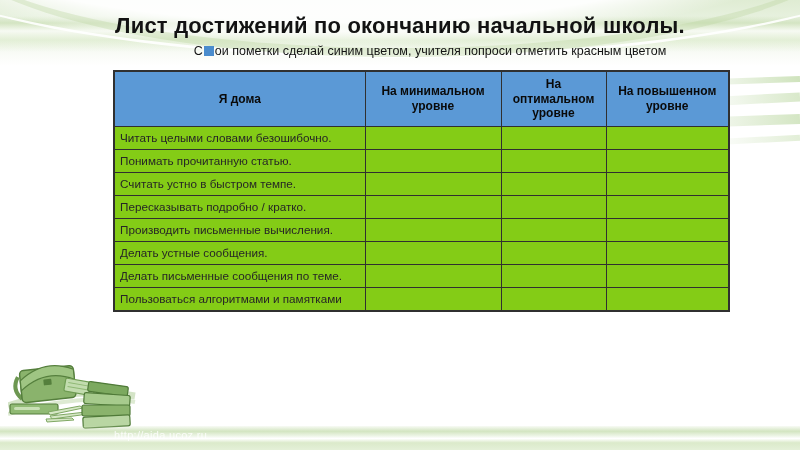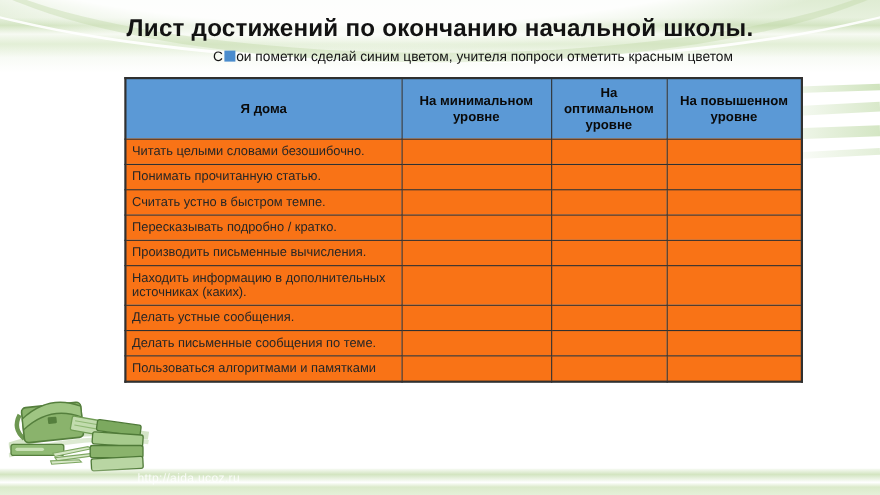--- a/index.html
+++ b/index.html
@@ -43,21 +43,21 @@
     position:absolute;left:0;right:0;top:426px;height:24px;z-index:4;
     background:linear-gradient(180deg,
       rgba(209,228,190,0.15) 0%,
       rgba(196,220,172,0.75) 22%,
       rgba(234,243,226,0.92) 40%,
       rgba(255,255,255,0.88) 52%,
       rgba(205,226,182,0.72) 70%,
       rgba(226,239,213,0.92) 100%);
   }
   .watermark{
-    position:absolute;left:125px;top:429px;z-index:5;
+    position:absolute;left:114px;top:429px;z-index:5;
     font-size:11px;color:rgba(255,255,255,0.82);letter-spacing:.3px;
   }
   
   .title{
     position:absolute;top:13px;left:0;width:100%;text-align:center;z-index:2;
     font-size:22px;font-weight:bold;color:#121212;letter-spacing:.2px;
   }
   .subtitle{
     position:absolute;top:44px;left:0;width:100%;text-align:center;z-index:2;
     font-size:12.5px;color:#141414;margin-left:30px;
@@ -72,21 +72,21 @@
     border-collapse:collapse;table-layout:fixed;background:#fff;
     border:2px solid var(--table-border);
   }
   col.c1{width:251px}col.c2{width:136px}col.c3{width:105px}col.c4{width:123px}
   table.grid th{
     background:var(--header-bg);border:1.5px solid var(--table-border);
     font-size:12px;font-weight:bold;color:#0a0a0a;text-align:center;
     padding:5px 3px;line-height:1.22;vertical-align:middle;height:35px;
   }
   table.grid td{
-    border:1.5px solid var(--table-border);background:#f97316;
+    border:1.5px solid var(--table-border);background:#84cc16;
     font-size:11.7px;color:#262626;line-height:13.5px;
     padding:4px 4px 4px 5px;vertical-align:middle;height:14px;
   }
   
   .clipart{position:absolute;left:8px;top:346px;z-index:3;}
 </style>
 </head>
 <body>
 
 <div class="slide">
@@ -141,26 +141,20 @@
           <td></td>
           <td></td>
         </tr>
         <tr>
           <td>Производить письменные вычисления.</td>
           <td></td>
           <td></td>
           <td></td>
         </tr>
         <tr>
-          <td>Находить информацию в дополнительных источниках (каких).</td>
-          <td></td>
-          <td></td>
-          <td></td>
-        </tr>
-        <tr>
           <td>Делать устные сообщения.</td>
           <td></td>
           <td></td>
           <td></td>
         </tr>
         <tr>
           <td>Делать письменные сообщения по теме.</td>
           <td></td>
           <td></td>
           <td></td>

